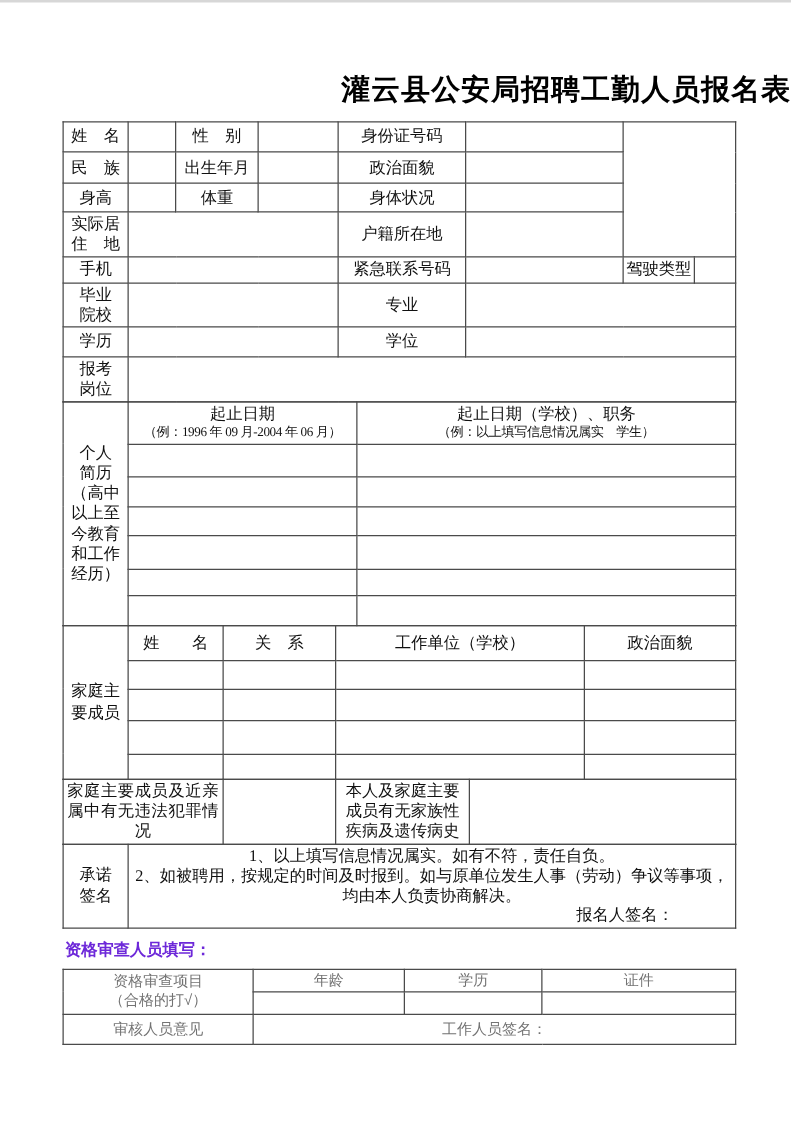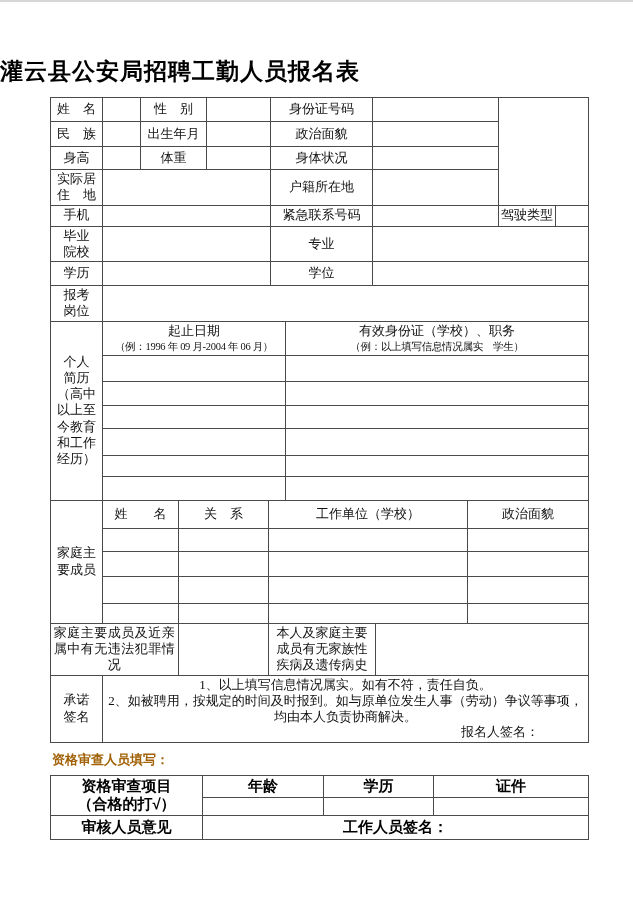--- a/index.html
+++ b/index.html
@@ -6,21 +6,21 @@
   html,body { background:#fff; }
   body {
     width:633px; height:898px;
     position:relative; overflow:hidden;
     font-family:"Liberation Serif","DejaVu Serif",serif;
     color:#111;
   }
   .top-edge { position:absolute; top:0; left:0; width:100%; height:2px; background:#d7d7d7; }
   .title {
     margin:56px 0 11px 0;
-    text-align:left;
+    text-align:right;
     font-family:"Liberation Sans","DejaVu Sans",sans-serif;
     font-weight:bold;
     font-size:23px;
     line-height:30px;
     letter-spacing:1px;
     color:#000;
   }
   .form { margin-left:50px; width:538px; }
   table.t {
     border-collapse:collapse;
@@ -42,27 +42,27 @@
   .small-ex { display:block; font-size:10.5px; letter-spacing:-0.3px; white-space:nowrap; }
   .criminal-lbl { text-align:left; padding:2px 5px; line-height:16px; letter-spacing:0.5px; }
   .disease-lbl { line-height:16px; padding:1px 1px;margin-left:38px; }
   .commit-cell { text-align:left; vertical-align:top; padding:3px 7px; line-height:15px; font-size:13px; }
   .commit-sign { margin-left:309px; margin-top:-1px;font-family:Liberation Serif, serif; }
   .review-heading {
     margin:8px 0 6px 2px;
     font-family:"Liberation Sans","DejaVu Sans",sans-serif;
     font-weight:bold;
     font-size:13px;
-    color:#a16207;
+    color:#6d28d9;
   }
   table.review td {
     font-family:"Liberation Sans","DejaVu Sans",sans-serif;
-    font-weight:bold;
-    font-size:15px;
-    color:#000000;
+    font-weight:normal;
+    font-size:12px;
+    color:#737373;
   }
   .note {
     margin:12px 0 0 2px;
     width:536px;
     font-size:13px;
     line-height:21px;
     text-align:justify;
     letter-spacing:-0.2px;
   }
 </style>
@@ -161,21 +161,21 @@
 （高中
 以上至
 今教育
 和工作
 经历）</td>
       <td>
         <span>起止日期</span>
         <span class="small-ex">（例：1996 年 09 月-2004 年 06 月）</span>
       </td>
       <td>
-        <span>有效身份证（学校）、职务</span>
+        <span>起止日期（学校）、职务</span>
         <span class="small-ex">（例：以上填写信息情况属实　学生）</span>
       </td>
     </tr>
     <tr style="height:26px">
       <td></td>
       <td></td>
     </tr>
     <tr style="height:24px">
       <td></td>
       <td></td>

